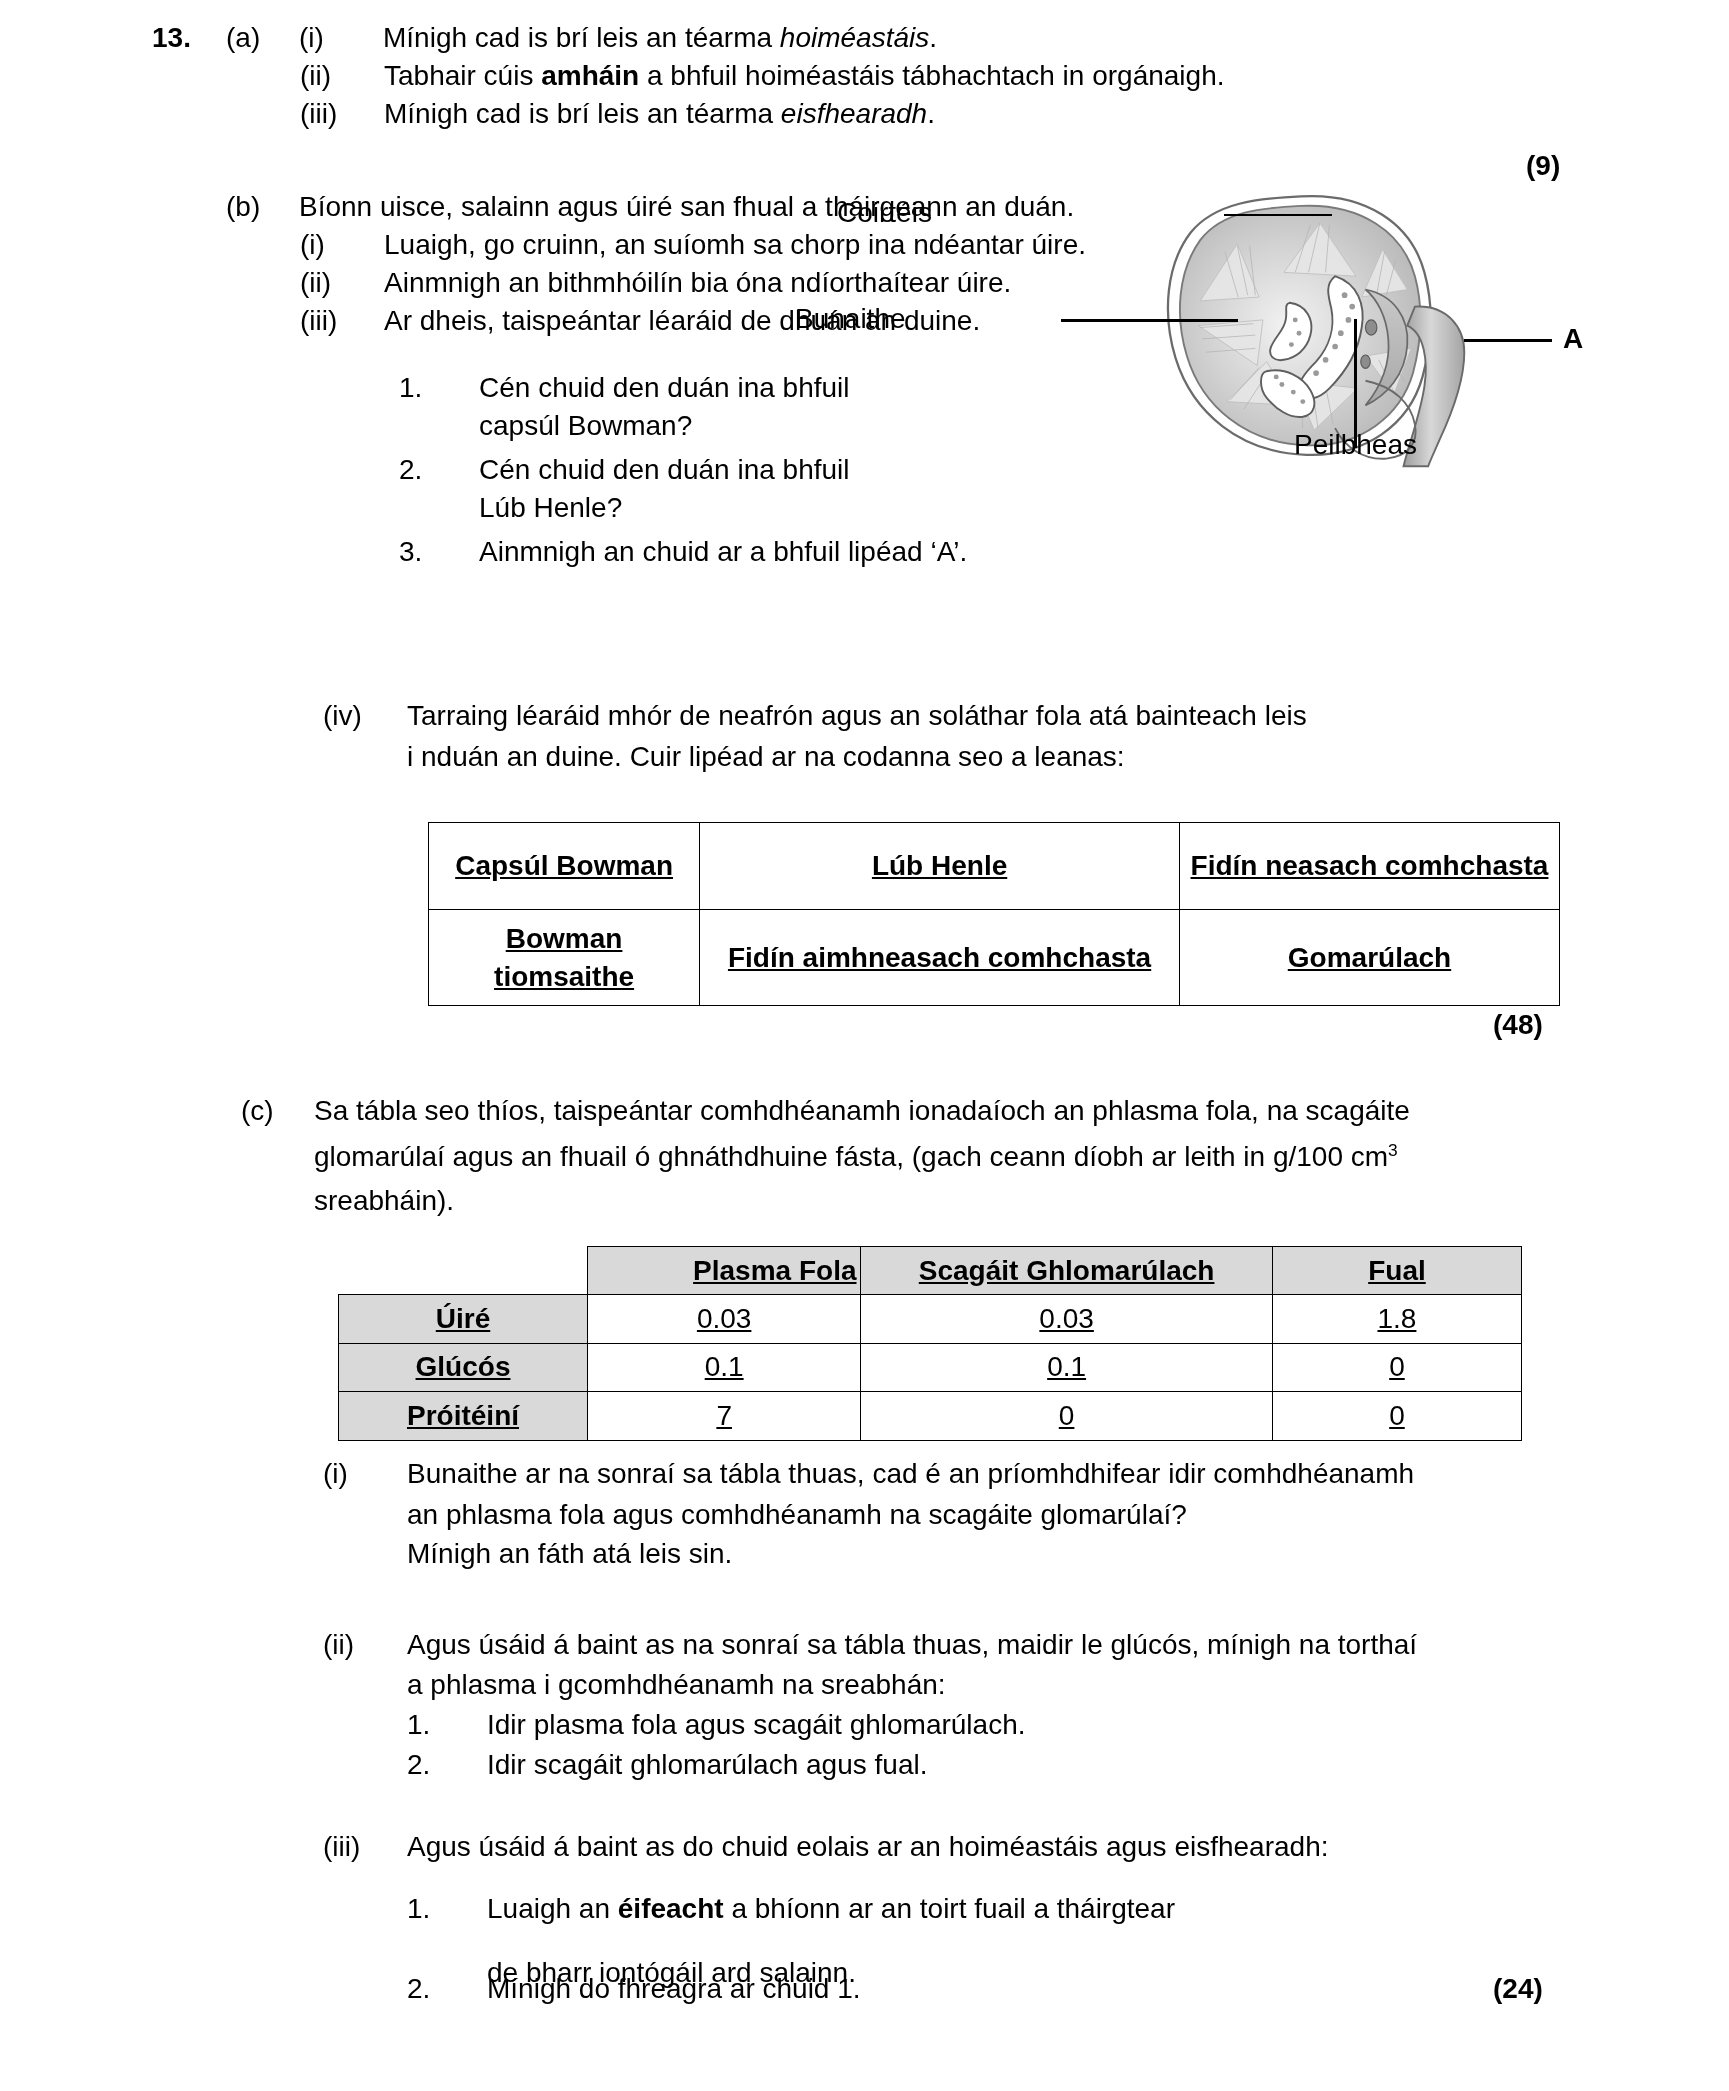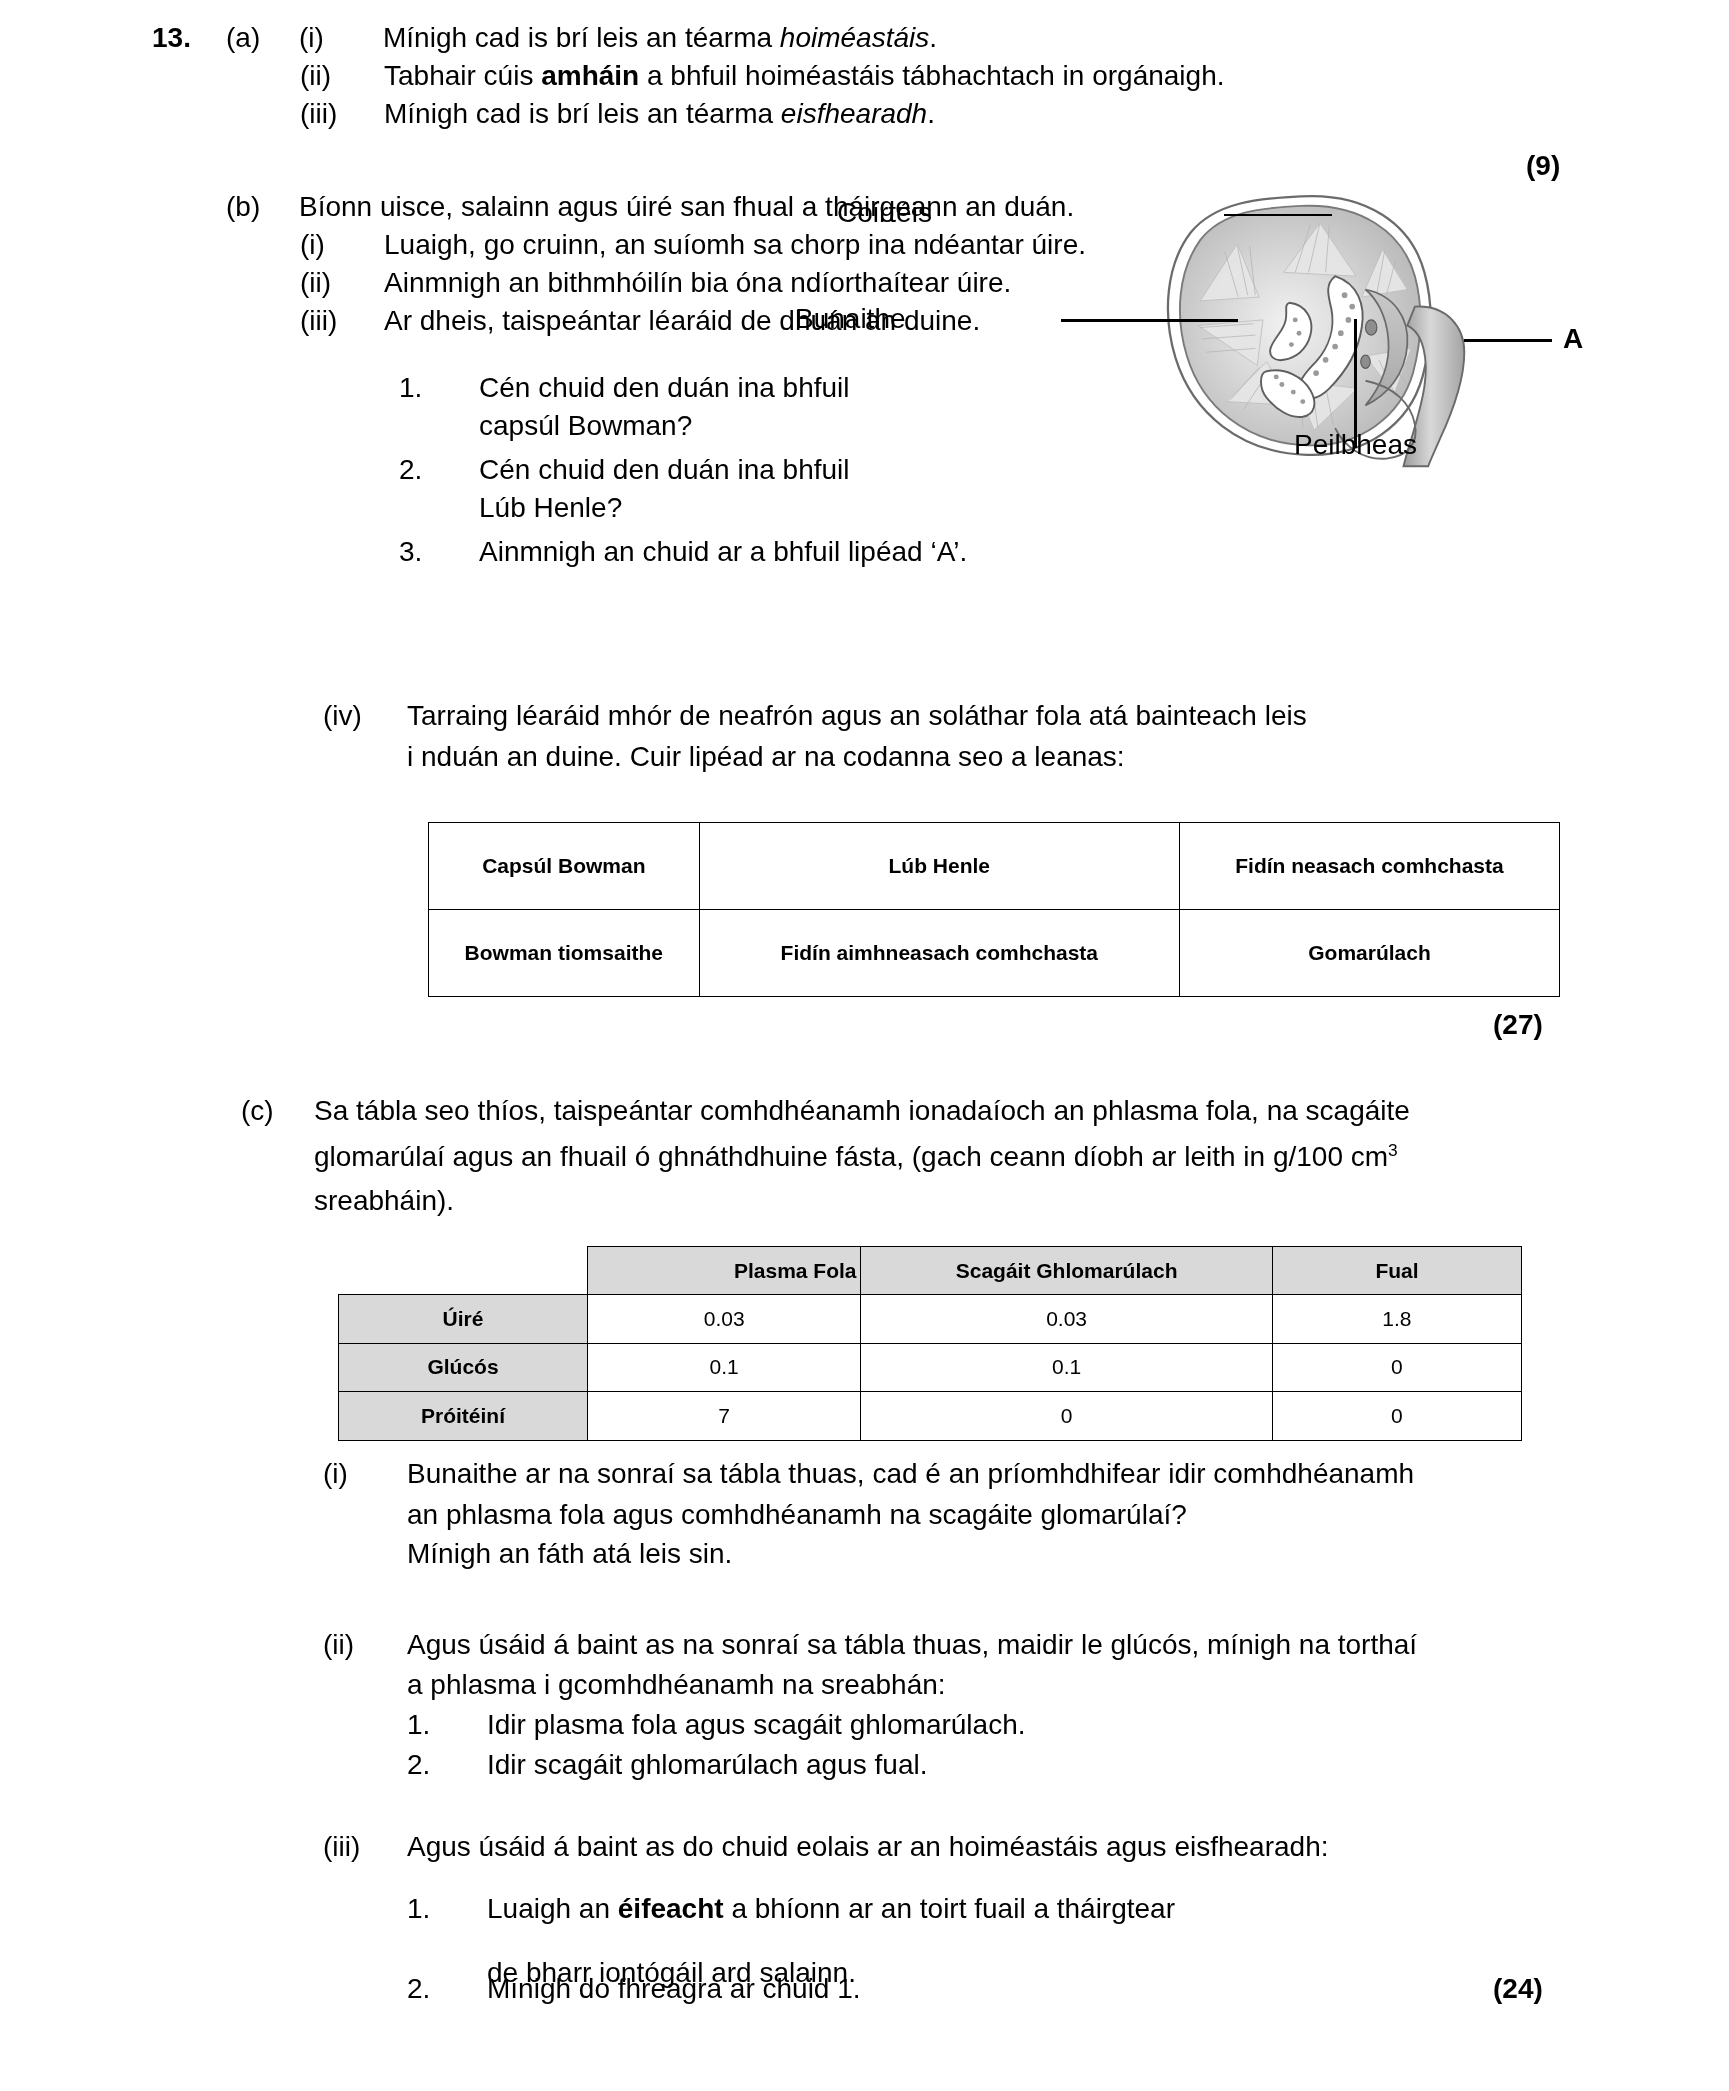--- a/index.html
+++ b/index.html
@@ -73,21 +73,22 @@
   .diag-label.bold { font-weight: bold; }
   .leader {
     position: absolute;
     background: #000000;
   }
 
   
   table {
     border-collapse: collapse;
     position: absolute;
-    font-size: 21px;
+    font-size: 28px;
+    text-decoration: underline;
   }
   #nephron-table {
     left: 428px;
     top: 822px;
     width: 1132px;
   }
   #nephron-table td {
     border: 1.5px solid #000000;
     text-align: center;
     font-weight: bold;
@@ -347,21 +348,21 @@
       <td class="c3">Fidín neasach comhchasta</td>
     </tr>
     <tr class="r2">
       <td class="c1">Bowman tiomsaithe</td>
       <td class="c2">Fidín aimhneasach comhchasta</td>
       <td class="c3">Gomarúlach</td>
     </tr>
   </tbody>
     </table>
 
-  <div class="marks" style="left:1493px; top:1006px;">(27)</div>
+  <div class="marks" style="left:1493px; top:1006px;">(48)</div>
 
   <div class="row" style="left:241px; top:1092px;">
     <span class="lbl-a">(c)</span>
     <span class="txt">Sa tábla seo thíos, taispeántar comhdhéanamh ionadaíoch an phlasma fola, na scagáite</span>
   </div>
   <div class="row" style="left:314px; top:1138px;">
     <span class="txt"><span>glomarúlaí agus an fhuail ó ghnáthdhuine fásta, (gach ceann díobh ar leith in g/100 cm</span><sup>3</sup></span>
   </div>
   <div class="row" style="left:314px; top:1182px;">
     <span class="txt">sreabháin).</span>

